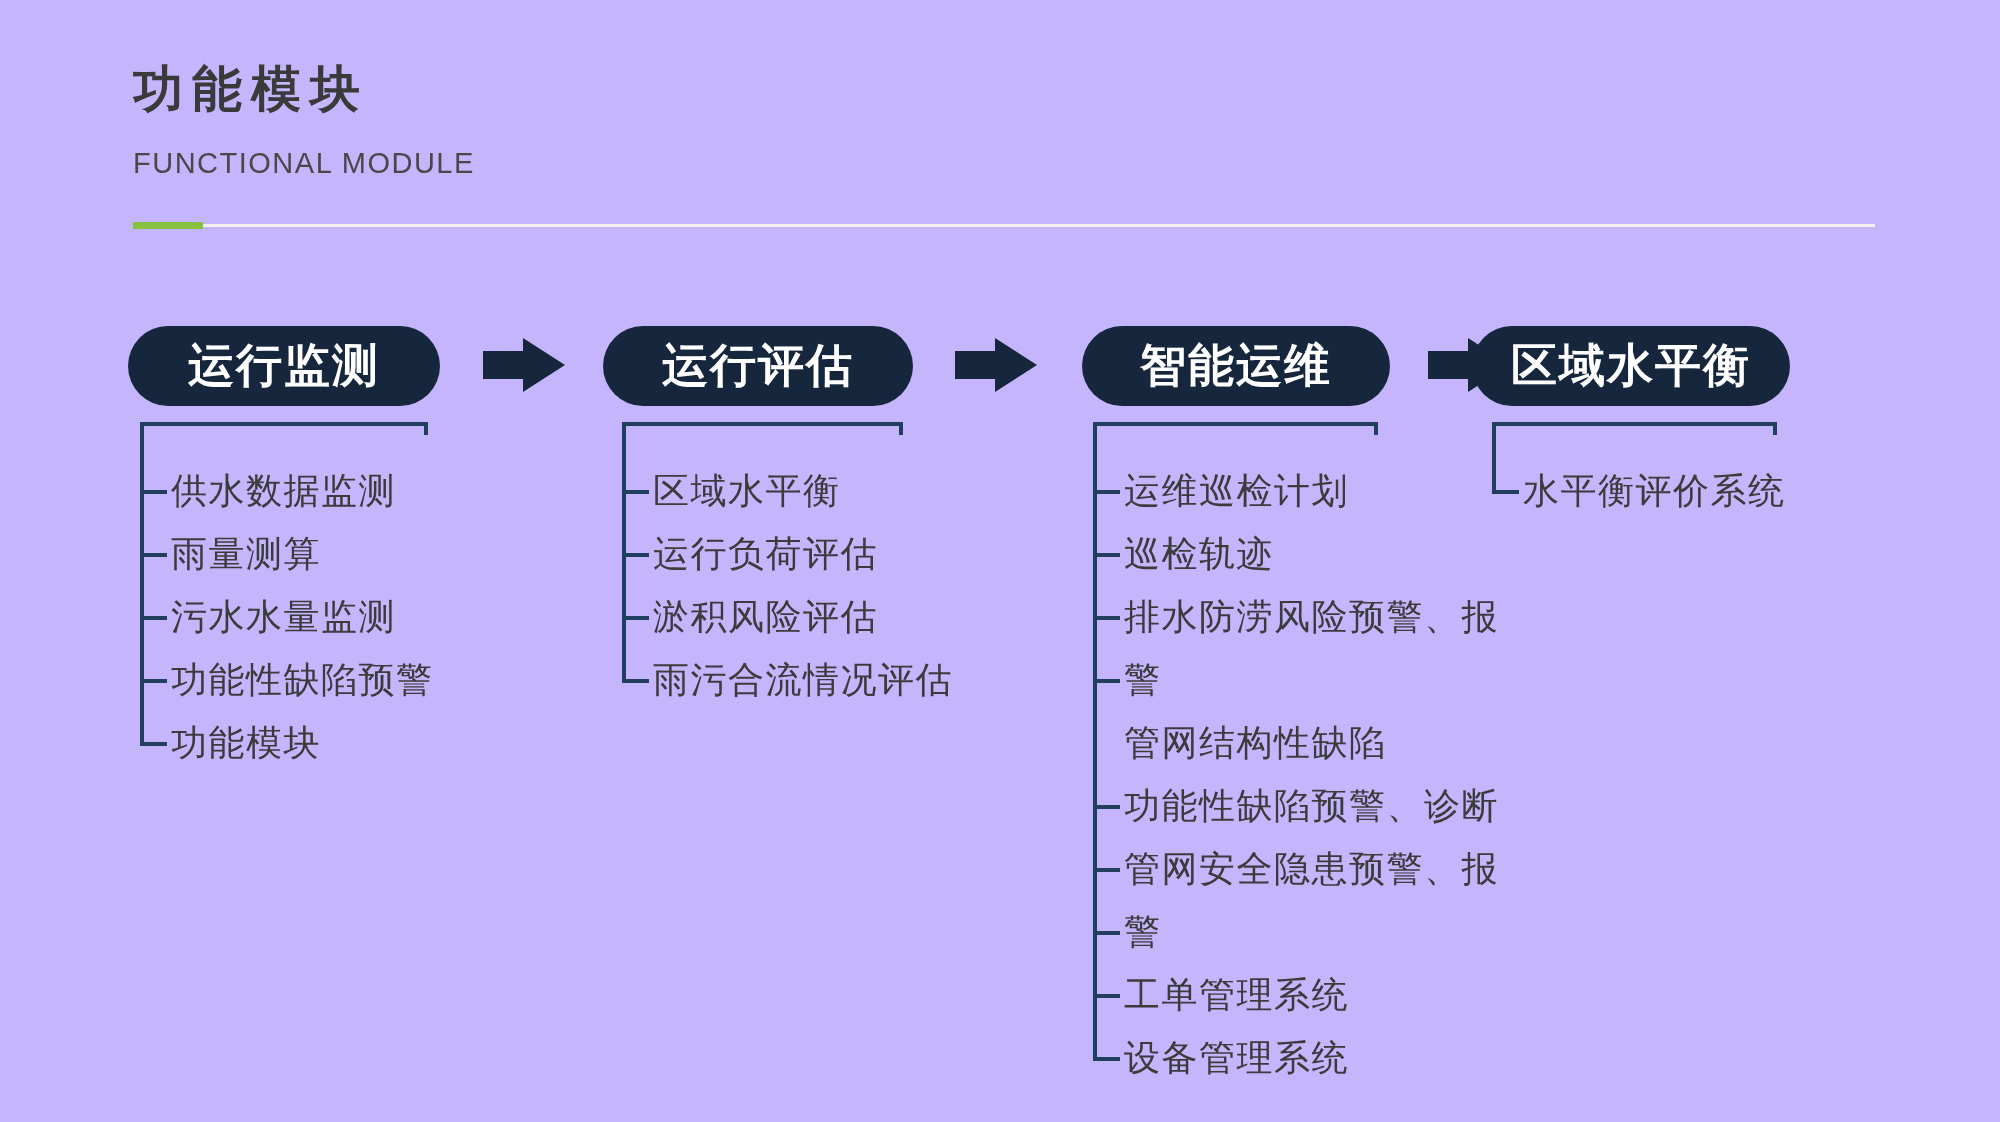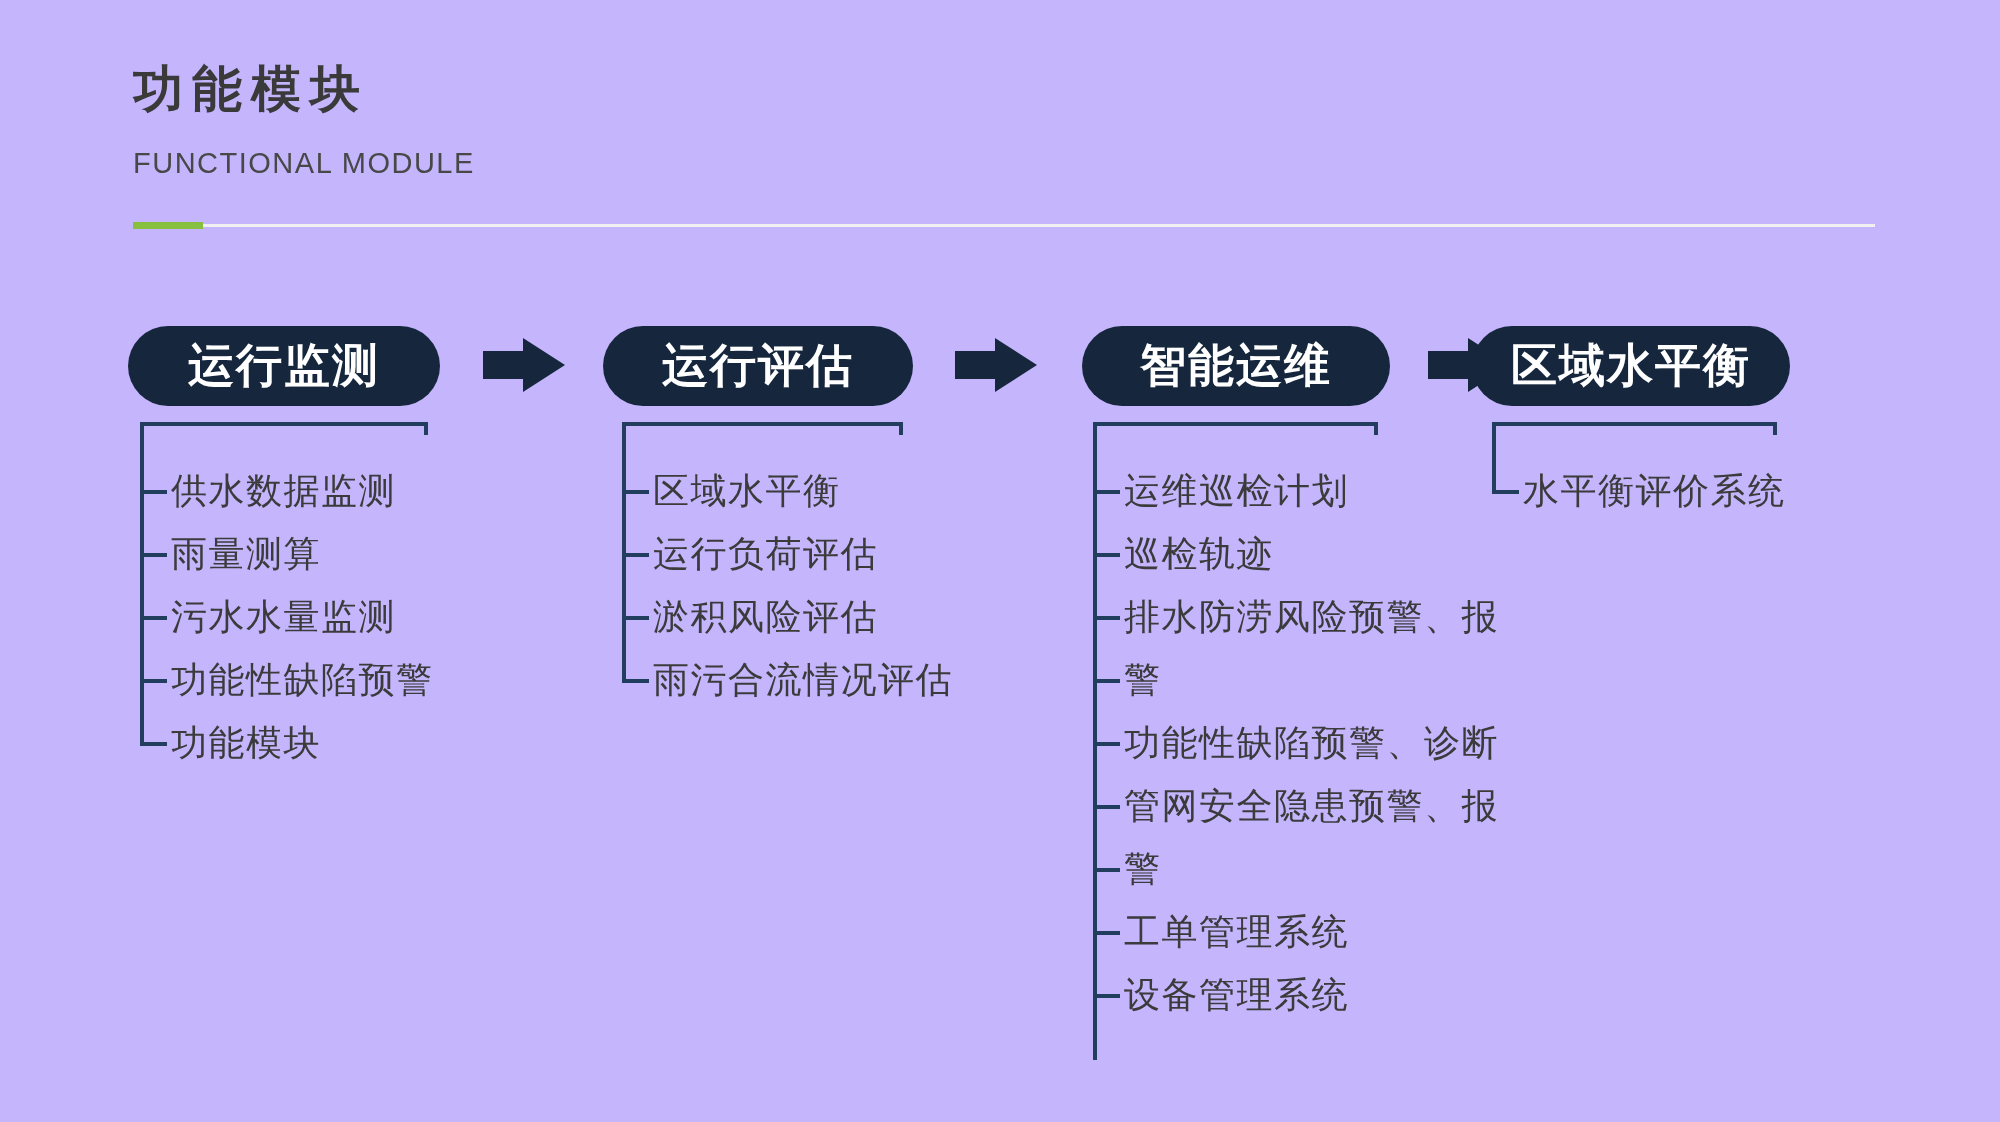--- a/index.html
+++ b/index.html
@@ -156,20 +156,24 @@
         </div>
         <div class="tree-row">
           <span class="tick" style="background: rgb(34, 62, 95);"></span>
           <span class="tree-label" style="color: rgb(59, 59, 59);">排水防涝风险预警、报</span>
         </div>
         <div class="tree-row">
           <span class="tick" style="background: rgb(34, 62, 95);"></span>
           <span class="tree-label" style="color: rgb(59, 59, 59);">警</span>
         </div>
         <div class="tree-row">
+          <span class="tick hidden" style="background: rgb(34, 62, 95);"></span>
+          <span class="tree-label" style="color: rgb(59, 59, 59);">管网结构性缺陷</span>
+        </div>
+        <div class="tree-row">
           <span class="tick" style="background: rgb(34, 62, 95);"></span>
           <span class="tree-label" style="color: rgb(59, 59, 59);">功能性缺陷预警、诊断</span>
         </div>
         <div class="tree-row">
           <span class="tick" style="background: rgb(34, 62, 95);"></span>
           <span class="tree-label" style="color: rgb(59, 59, 59);">管网安全隐患预警、报</span>
         </div>
         <div class="tree-row">
           <span class="tick" style="background: rgb(34, 62, 95);"></span>
           <span class="tree-label" style="color: rgb(59, 59, 59);">警</span>

